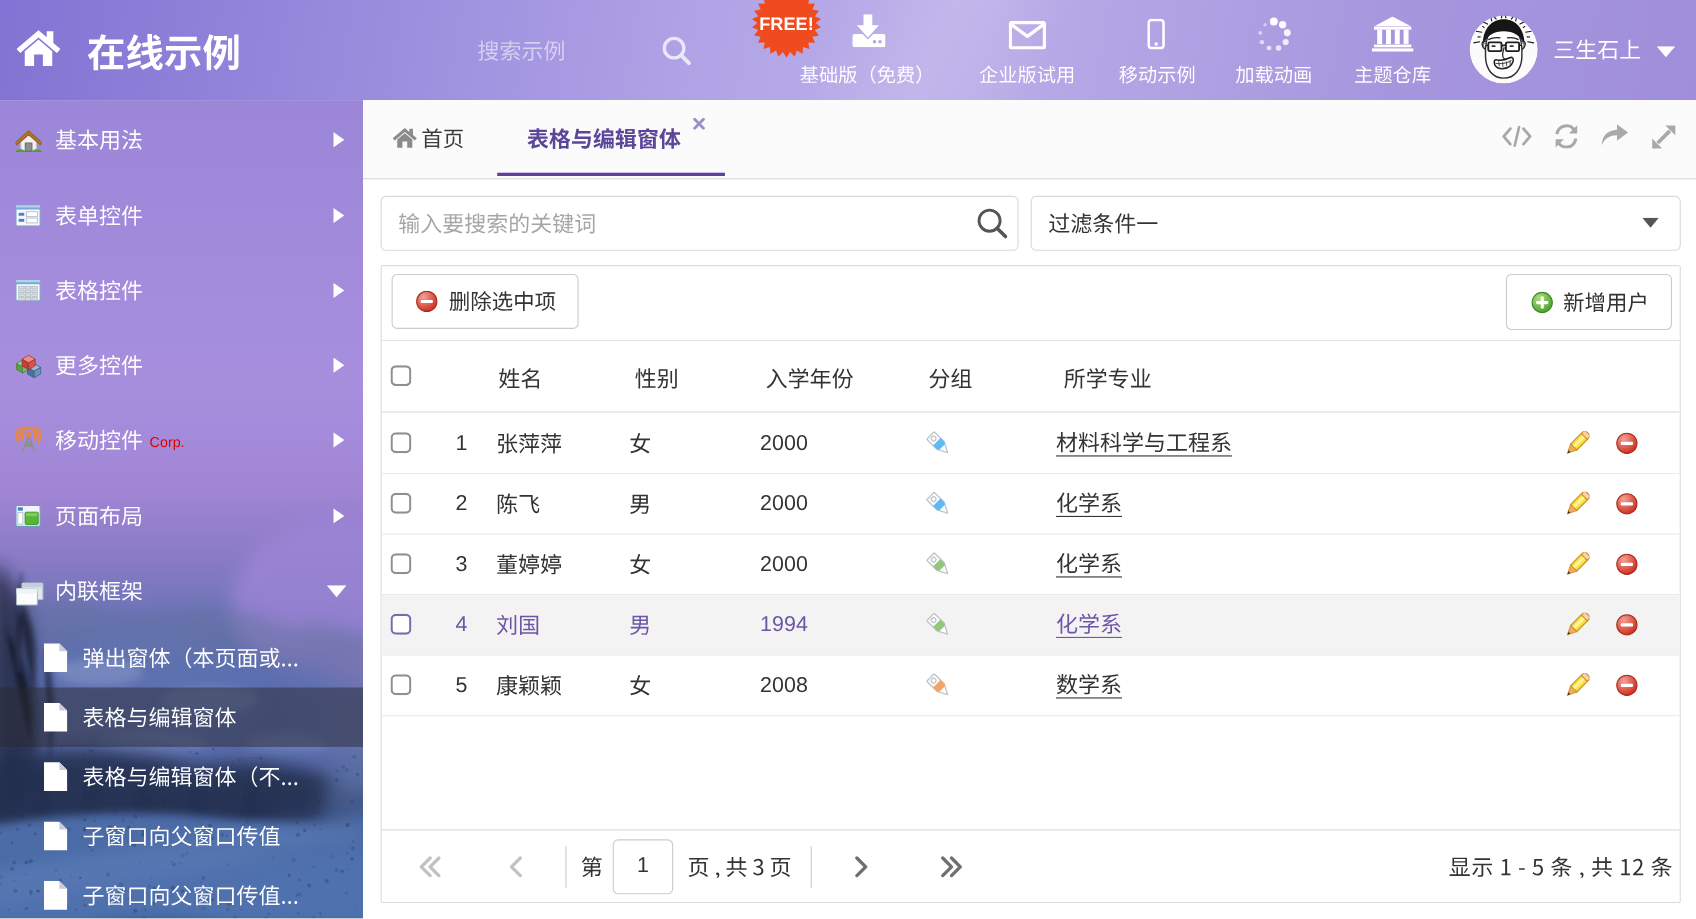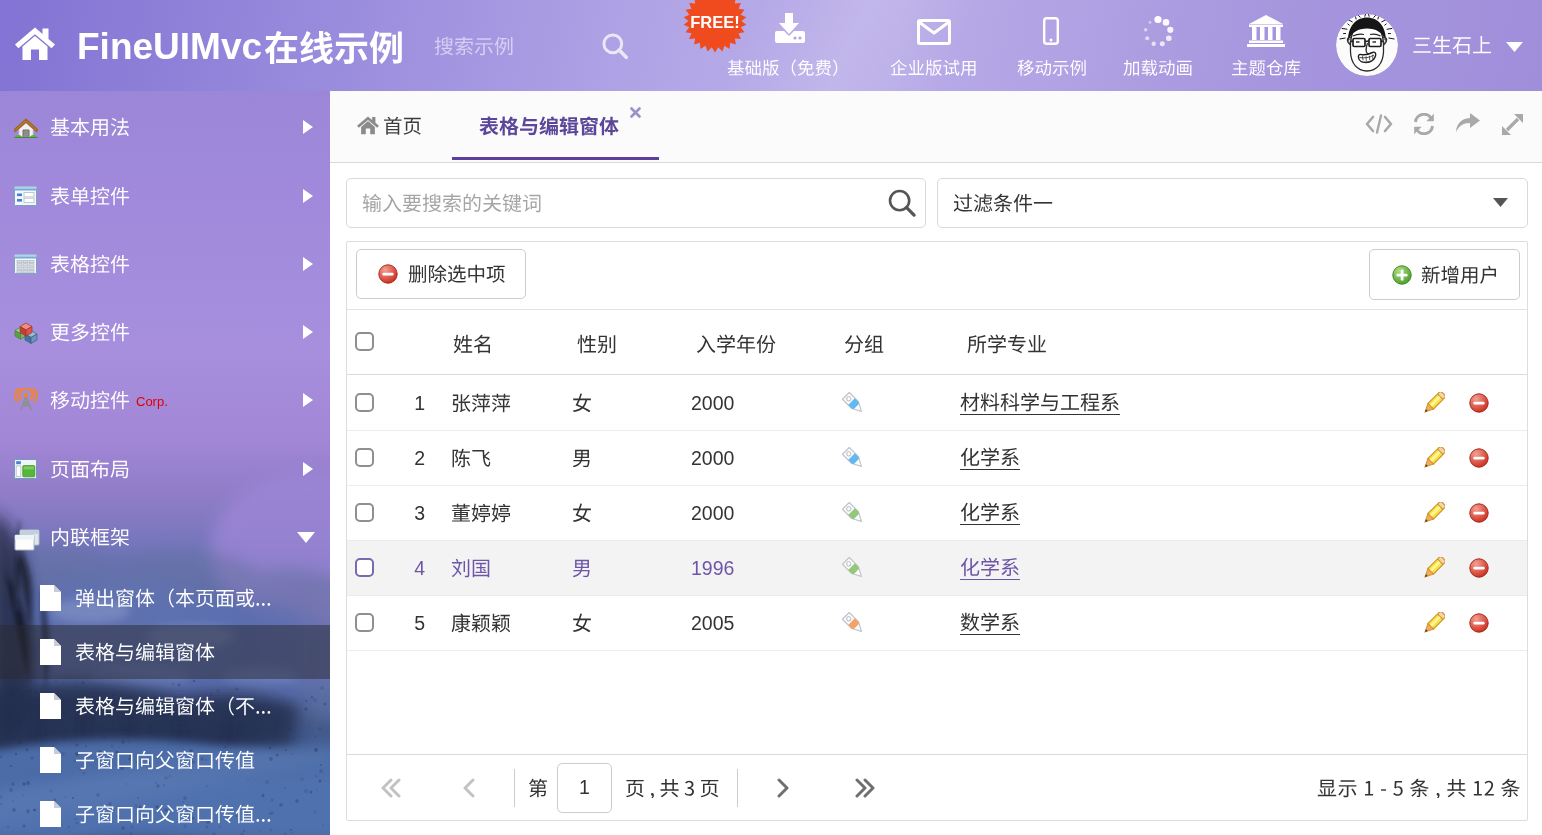--- a/index.html
+++ b/index.html
@@ -9,21 +9,20 @@
 
 <div class="abs" style="left:0;top:0;width:1542px;height:91px;background:linear-gradient(100deg,#8273d4 0%,#9385da 16%,#b4a7e7 45%,#b9ace8 58%,#a696de 82%,#a08eda 100%)"></div>
 <div class="abs" style="left:600px;top:0;width:500px;height:91px;background:linear-gradient(115deg,rgba(255,255,255,0) 30%,rgba(255,255,255,.14) 50%,rgba(255,255,255,0) 70%)"></div>
 <div class="abs" style="left:15px;top:27px">
     <svg width="40" height="34" viewBox="0 0 40 34">
       <path d="M20 0.5 L27.5 6.9 L27.5 1.5 L33.5 1.5 L33.5 12.0 L40 17.5 L36.6 21.2 L20 7.2 L3.4 21.2 L0 17.5 Z" fill="#fff"></path>
       <path d="M7.5 19.5 L20 9 L32.5 19.5 L32.5 33 L24 33 L24 22.5 L16 22.5 L16 33 L7.5 33 Z" fill="#fff"></path>
     </svg>
   </div>
 <div class="abs fx" style="left:77px;top:24px;height:46px;color:#fff">
-    <span style="font-size:37px;font-weight:bold;letter-spacing:0px">FineUIMvc</span>
     <svg class="zh" width="140.0" height="35.0" viewBox="0 0 4000 1000" style="margin-left:2px;fill:#fff">
       <use href="#b5728" x="0"></use>
       <use href="#b7EBF" x="1000"></use>
       <use href="#b793A" x="2000"></use>
       <use href="#b4F8B" x="3000"></use>
     </svg>
   </div>
 <div class="abs" style="left:434px;top:36px">
     <svg class="zh" width="80.0" height="20.0" viewBox="0 0 4000 1000" style="fill:rgba(255,255,255,.55)">
       <use href="#z641C" x="0"></use>
@@ -1132,21 +1131,21 @@
       <svg class="zh" width="40.0" height="20.0" viewBox="0 0 2000 1000" style="fill:#6d56a8">
         <use href="#z5218" x="0"></use>
         <use href="#z56FD" x="1000"></use>
       </svg>
     </div>
 <div class="abs" style="left:241.6px;top:466.5px">
       <svg class="zh" width="20.0" height="20.0" viewBox="0 0 1000 1000" style="fill:#6d56a8">
         <use href="#z7537" x="0"></use>
       </svg>
     </div>
-<div class="abs" style="left:361px;top:466.0px;font-size:19.5px;color:#6d56a8">1996</div>
+<div class="abs" style="left:361px;top:466.0px;font-size:19.5px;color:#6d56a8">1994</div>
 <div class="abs" style="left:512px;top:465.5px">
       <svg width="24" height="24" viewBox="0 0 24 24">
         <defs>
           <clipPath id="tgc4">
             <path d="M7.2 0.5 L16.8 0.5 L16.8 13.5 L12 22.5 L7.2 13.5 Z"></path>
           </clipPath>
         </defs>
         <g transform="rotate(-45 12 12)">
           <path d="M7.2 0.5 L16.8 0.5 L16.8 13.5 L12 22.5 L7.2 13.5 Z" fill="#fdfdfd" stroke="#bfc5cb" stroke-width="1.2" stroke-linejoin="round"></path>
           <rect x="6" y="8.6" width="12" height="6.8" fill="#92c878" clip-path="url(#tgc4)"></rect>
@@ -1196,21 +1195,21 @@
         <use href="#z5EB7" x="0"></use>
         <use href="#z9896" x="1000"></use>
         <use href="#z9896" x="2000"></use>
       </svg>
     </div>
 <div class="abs" style="left:241.6px;top:521.5px">
       <svg class="zh" width="20.0" height="20.0" viewBox="0 0 1000 1000" style="fill:#333">
         <use href="#z5973" x="0"></use>
       </svg>
     </div>
-<div class="abs" style="left:361px;top:521.0px;font-size:19.5px;color:#333">2005</div>
+<div class="abs" style="left:361px;top:521.0px;font-size:19.5px;color:#333">2008</div>
 <div class="abs" style="left:512px;top:520.5px">
       <svg width="24" height="24" viewBox="0 0 24 24">
         <defs>
           <clipPath id="tgc5">
             <path d="M7.2 0.5 L16.8 0.5 L16.8 13.5 L12 22.5 L7.2 13.5 Z"></path>
           </clipPath>
         </defs>
         <g transform="rotate(-45 12 12)">
           <path d="M7.2 0.5 L16.8 0.5 L16.8 13.5 L12 22.5 L7.2 13.5 Z" fill="#fdfdfd" stroke="#bfc5cb" stroke-width="1.2" stroke-linejoin="round"></path>
           <rect x="6" y="8.6" width="12" height="6.8" fill="#f1a368" clip-path="url(#tgc5)"></rect>

